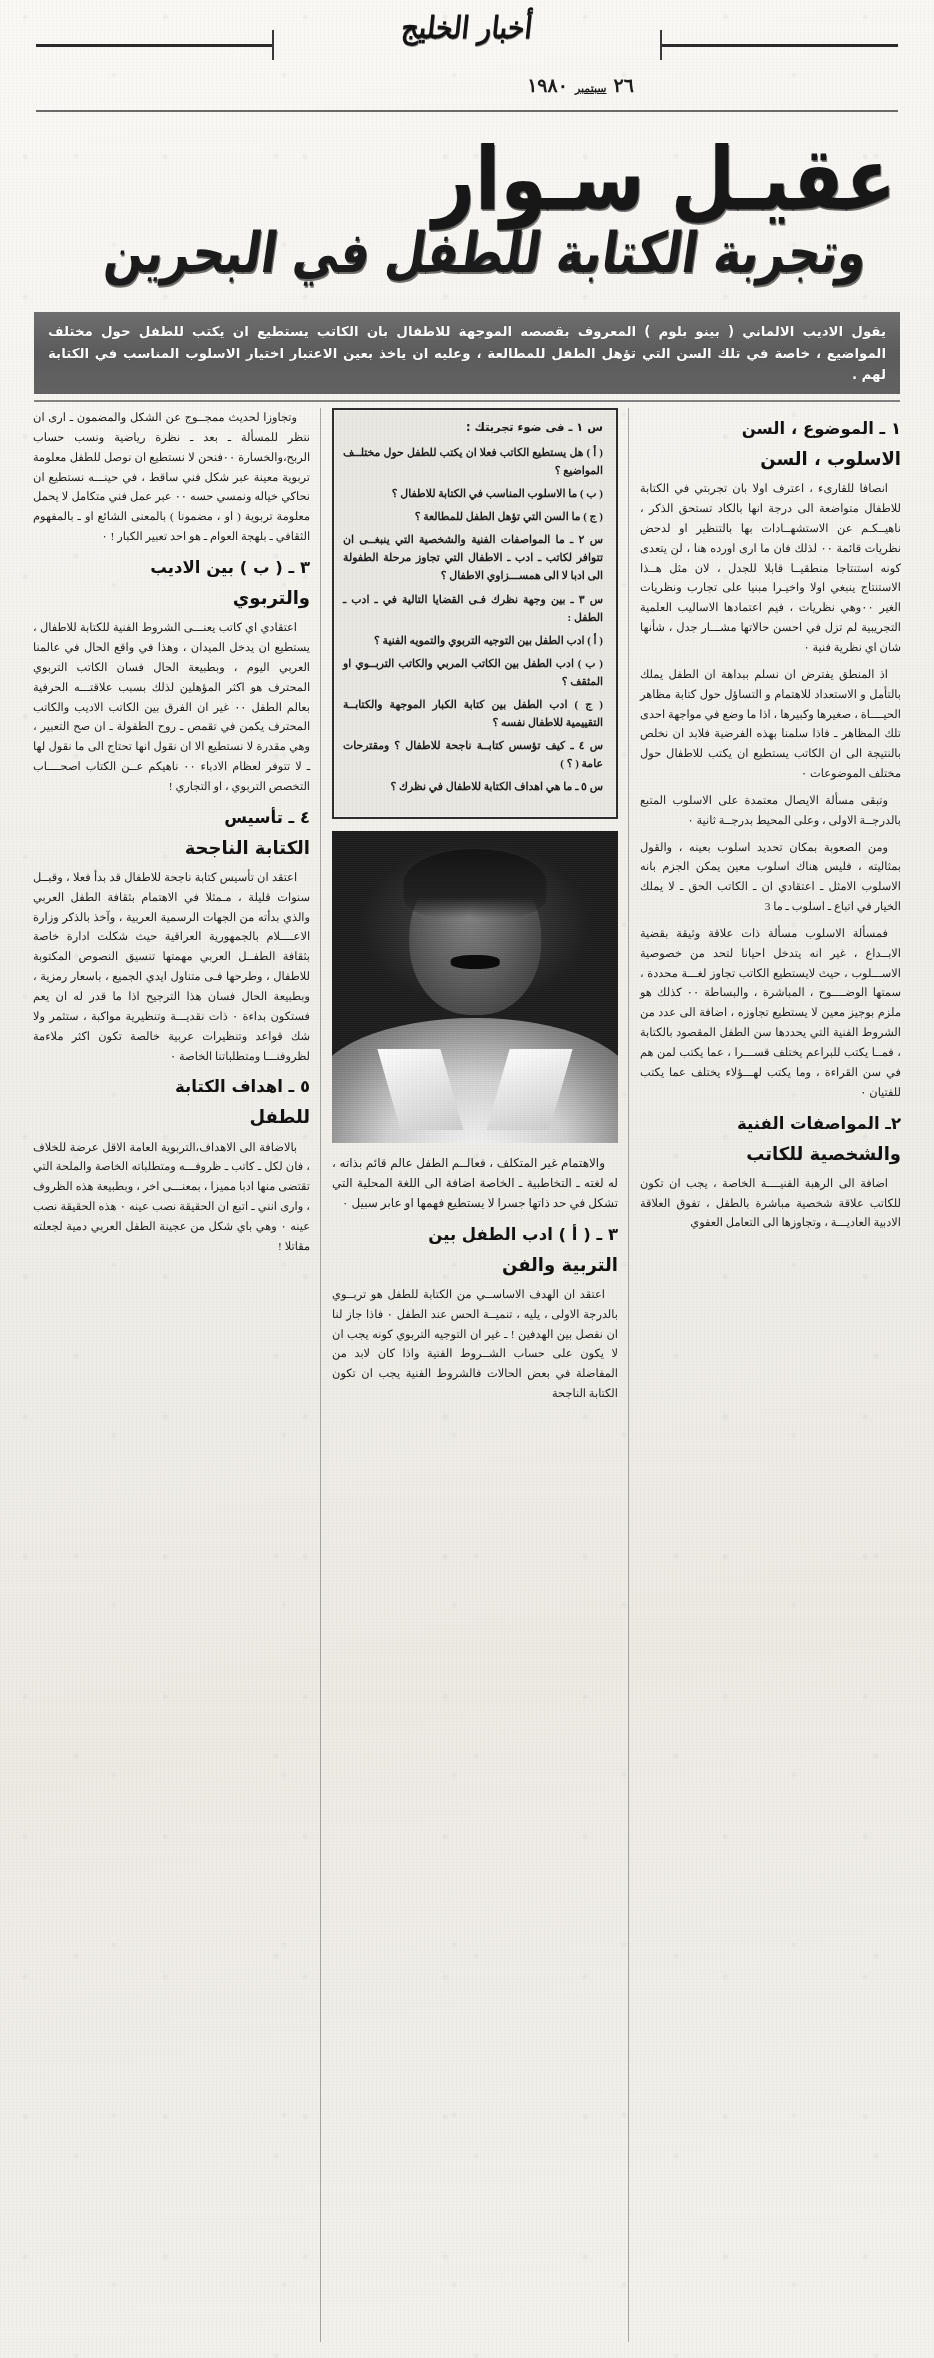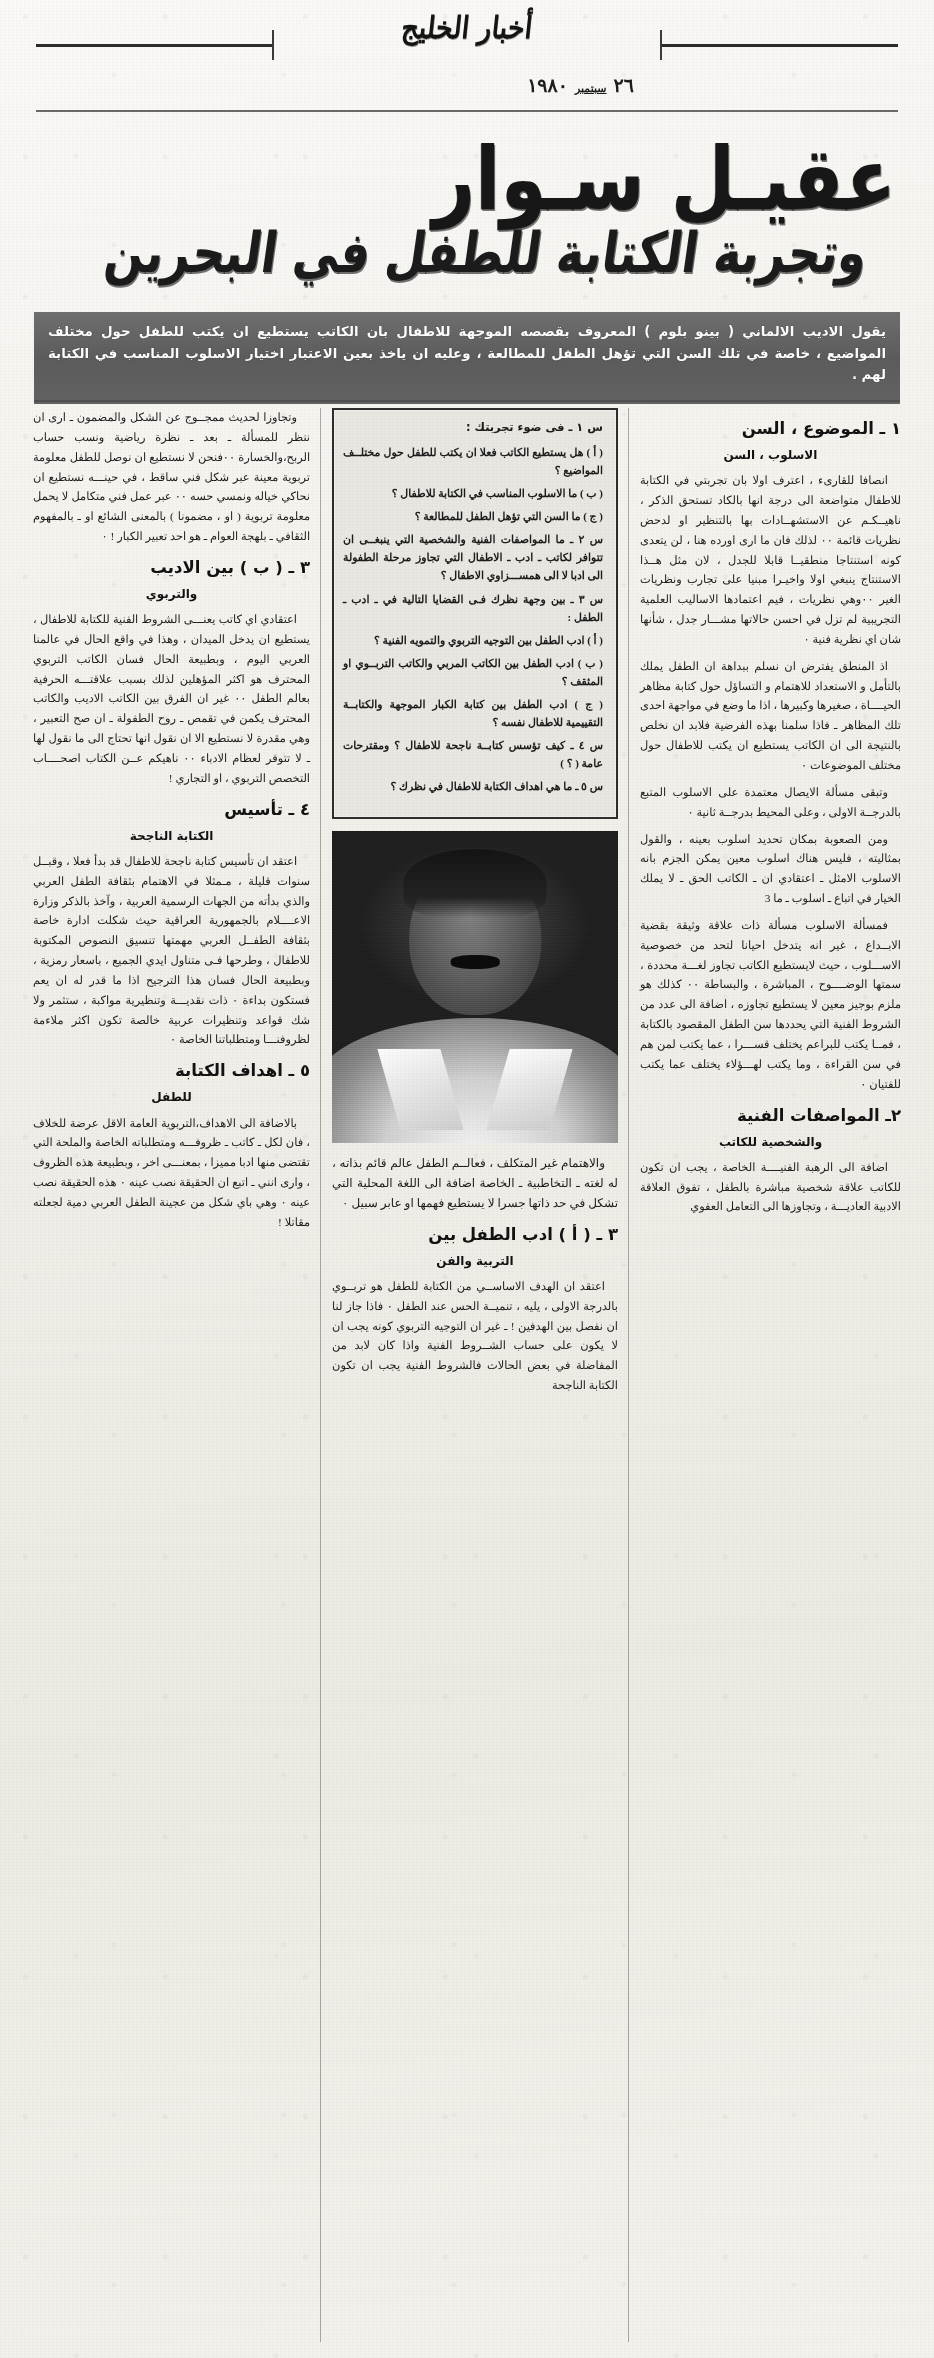--- a/index.html
+++ b/index.html
@@ -89,21 +89,21 @@
     color:#1b1b1b;
     letter-spacing:-1px;
     white-space:nowrap;
     transform:skewX(-8deg) scaleY(1.22);
     transform-origin:right top;
     text-shadow:1.2px 1.2px 0 rgba(0,0,0,.55);
   }
 
   
   .lede{
-    position:absolute;left:34px;right:34px;top:312px;height:92px;
+    position:absolute;left:34px;right:34px;top:312px;height:82px;
     background:linear-gradient(180deg,#6f6f6f 0%,#5c5c5c 50%,#636363 100%);
     color:#ffffff;
     padding:9px 14px;
     box-sizing:border-box;
     font-family:"DejaVu Sans","Liberation Sans",sans-serif;
     font-size:13.4px;line-height:1.62;
     font-weight:700;
     text-align:justify;
     text-shadow:0 0 1px rgba(0,0,0,.6);
     letter-spacing:-.2px;
@@ -147,22 +147,22 @@
     line-height:1.34;
     margin:10px 0 7px 0;
     text-indent:0;
     text-align:right;
     color:#121212;
     letter-spacing:-.4px;
   }
   .sec-head.ctr{text-align:right;}
   .sec-head2{
     font-family:"DejaVu Sans","Liberation Sans",sans-serif;
-    font-weight:700;font-size:12px;line-height:1.34;
-    margin:2px 0 8px 0;text-indent:0;text-align:center;
+    font-weight:700;font-size:18px;line-height:1.34;
+    margin:2px 0 8px 0;text-indent:0;text-align:right;
     color:#121212;letter-spacing:-.4px;
   }
 
   
   .qbox{
     border:2px solid #2e2e2e;
     background:#e9e7e1;
     padding:8px 9px 16px 9px;
     margin:0 0 12px 0;
     font-size:10.9px;

